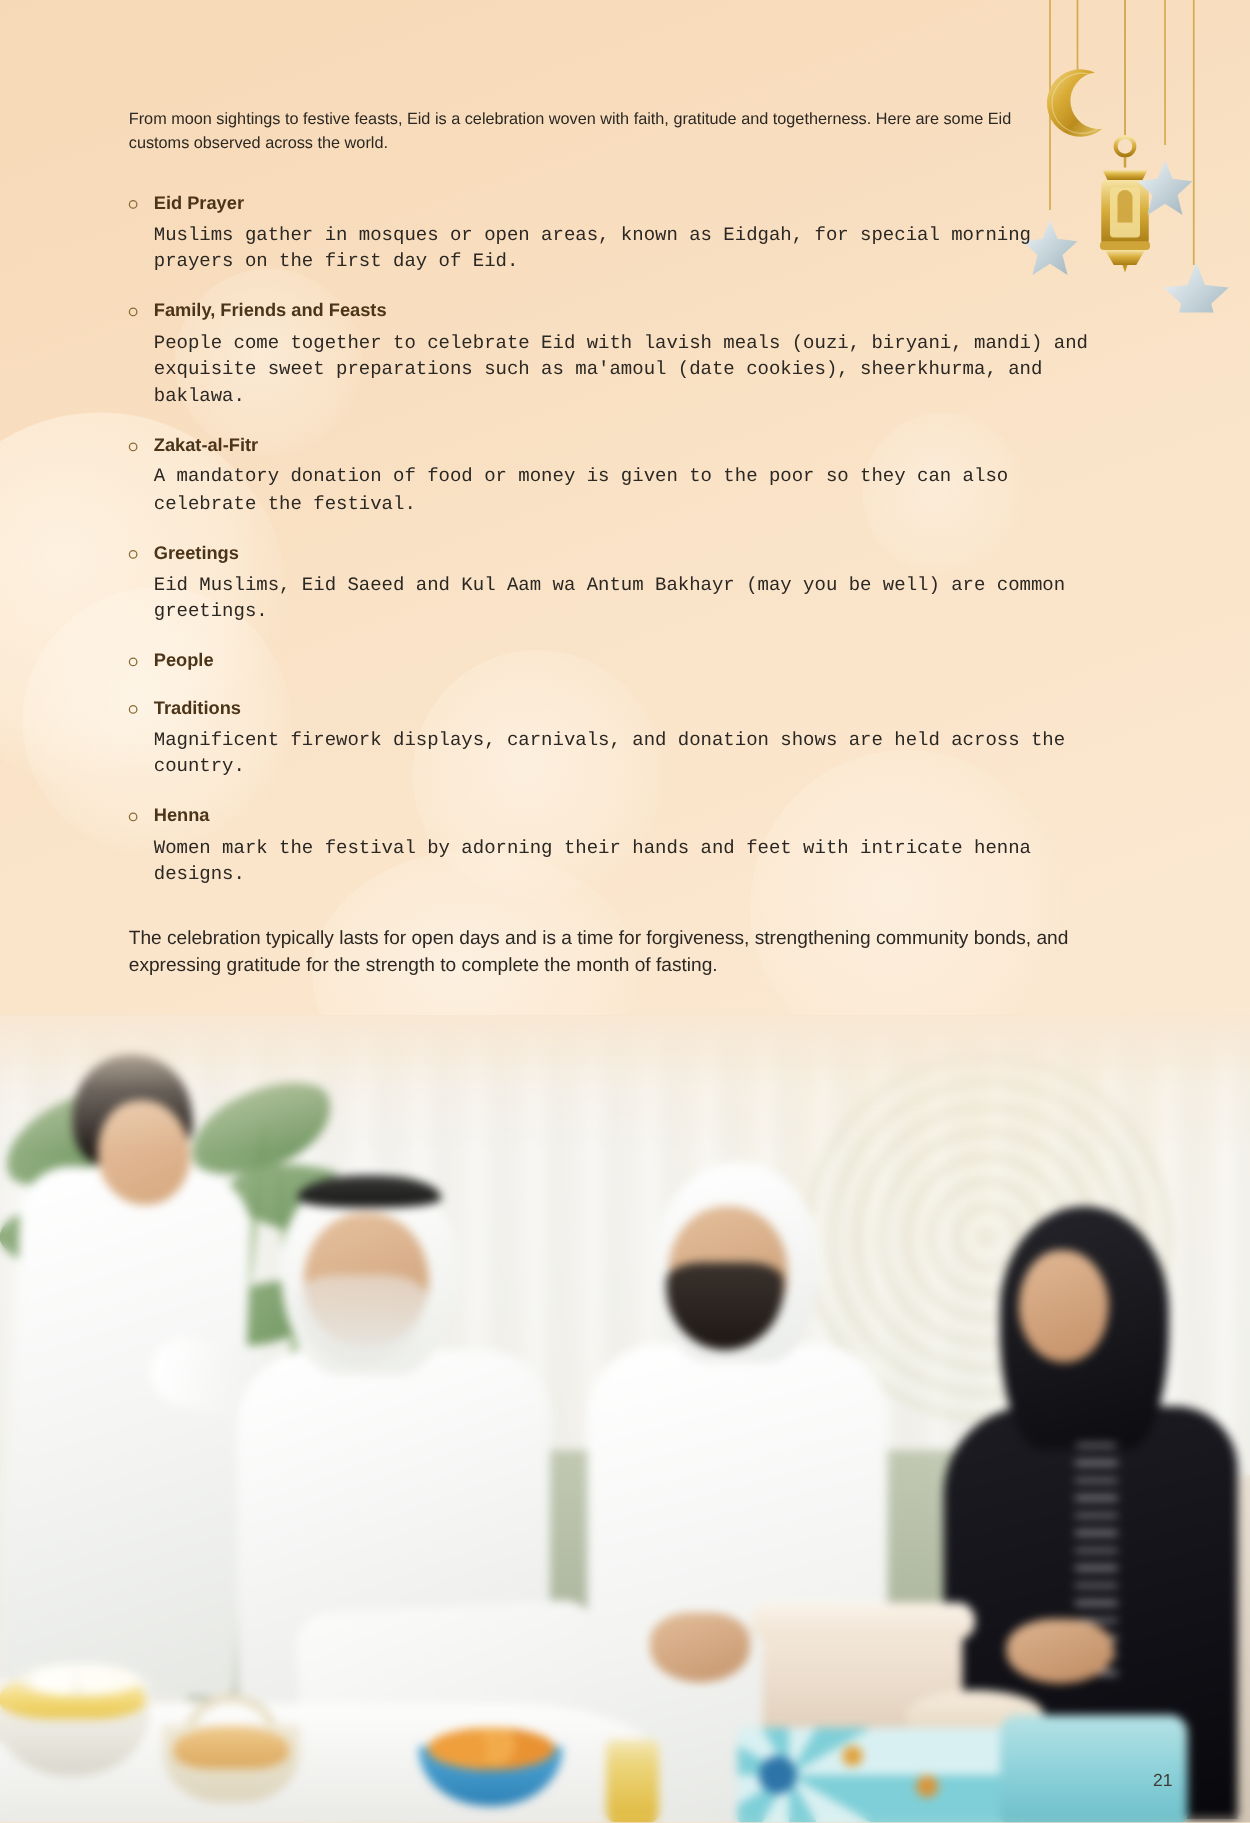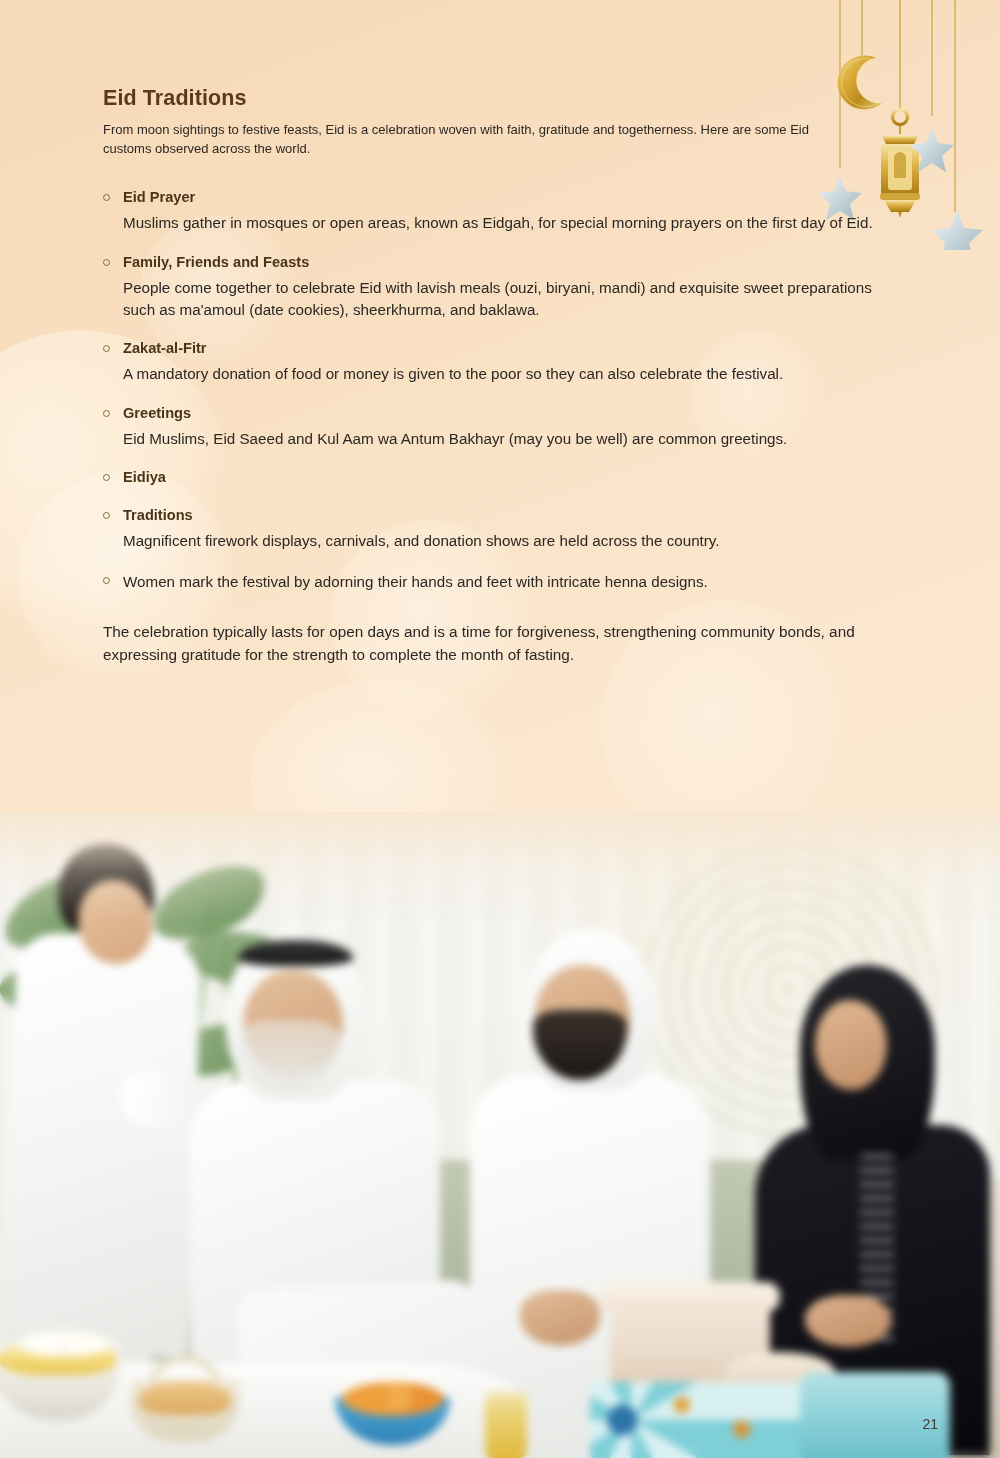--- a/index.html
+++ b/index.html
@@ -115,20 +115,21 @@
     margin: 0 0 5px 0;
   }
 
   .tradition-desc {
     font-size: 15.2px;
     line-height: 1.42;
     color: #2b2723;
     margin: 0;
     padding-left: 0;
     max-width: 760px;
+    font-family: Liberation Mono, monospace;
   }
 
   .closing {
     margin-top: 29px;
     font-size: 15.3px;
     line-height: 1.45;
     color: #2b2723;
     max-width: 800px;
   }
 
@@ -514,21 +515,20 @@
         <path d="M30 176 l6 15 l16 2 l-12 11 l4 16 l-14 -9 l-14 9 l4 -16 l-12 -11 l16 -2 z" fill="url(#starg)"></path>
       </g>
       <g>
         <path d="M147 210 l7 18 l19 2 l-14 13 l5 19 l-17 -11 l-17 11 l5 -19 l-14 -13 l19 -2 z" fill="url(#starg)"></path>
       </g>
     </svg>
   </div>
 
   <div class="content">
 
-    <h1 class="page-title">Eid Traditions</h1>
 
     <p class="intro">From moon sightings to festive feasts, Eid is a celebration woven with faith, gratitude and togetherness. Here are some Eid customs observed across the world.</p>
 
     <div class="traditions">
 
       <div class="tradition">
         <span class="bullet"></span>
         <div class="tradition-title">Eid Prayer</div>
         <div class="tradition-desc">Muslims gather in mosques or open areas, known as Eidgah, for special morning prayers on the first day of Eid.</div>
       </div>
@@ -546,31 +546,32 @@
       </div>
 
       <div class="tradition">
         <span class="bullet"></span>
         <div class="tradition-title">Greetings</div>
         <div class="tradition-desc">Eid Muslims, Eid Saeed and Kul Aam wa Antum Bakhayr (may you be well) are common greetings.</div>
       </div>
 
       <div class="tradition">
         <span class="bullet"></span>
-        <div class="tradition-title">Eidiya</div>
+        <div class="tradition-title">People</div>
       </div>
 
       <div class="tradition">
         <span class="bullet"></span>
         <div class="tradition-title">Traditions</div>
         <div class="tradition-desc">Magnificent firework displays, carnivals, and donation shows are held across the country.</div>
       </div>
 
       <div class="tradition">
         <span class="bullet"></span>
+        <div class="tradition-title">Henna</div>
         <div class="tradition-desc">Women mark the festival by adorning their hands and feet with intricate henna designs.</div>
       </div>
 
     </div>
 
     <p class="closing">The celebration typically lasts for open days and is a time for forgiveness, strengthening community bonds, and expressing gratitude for the strength to complete the month of fasting.</p>
   </div>
 
   <div class="photo">
     <div class="photo-inner">

